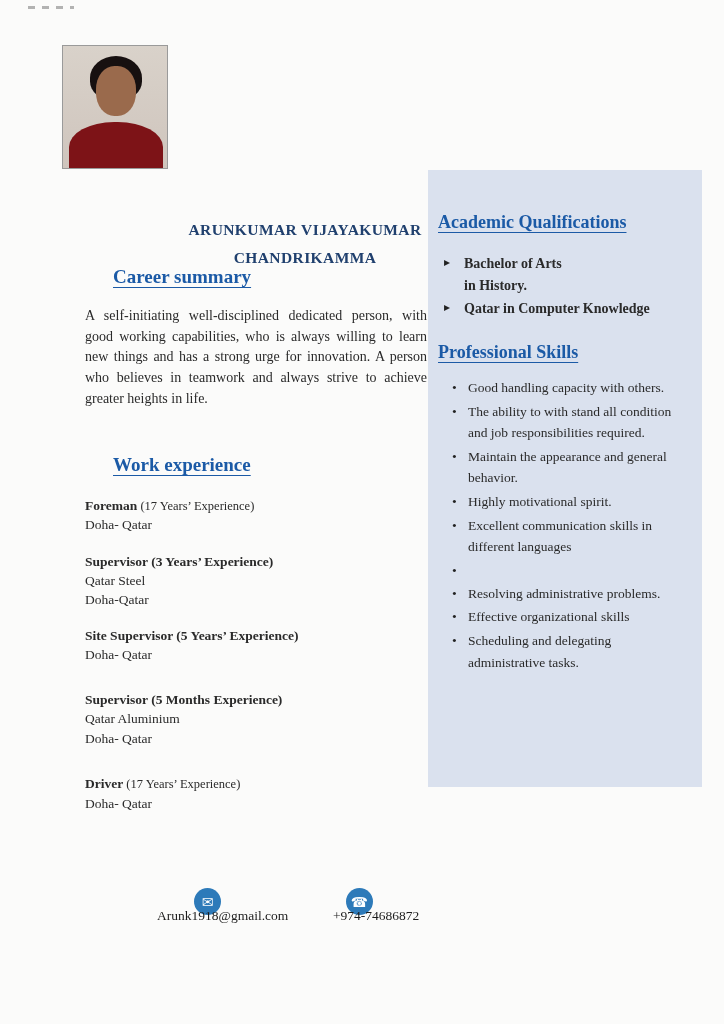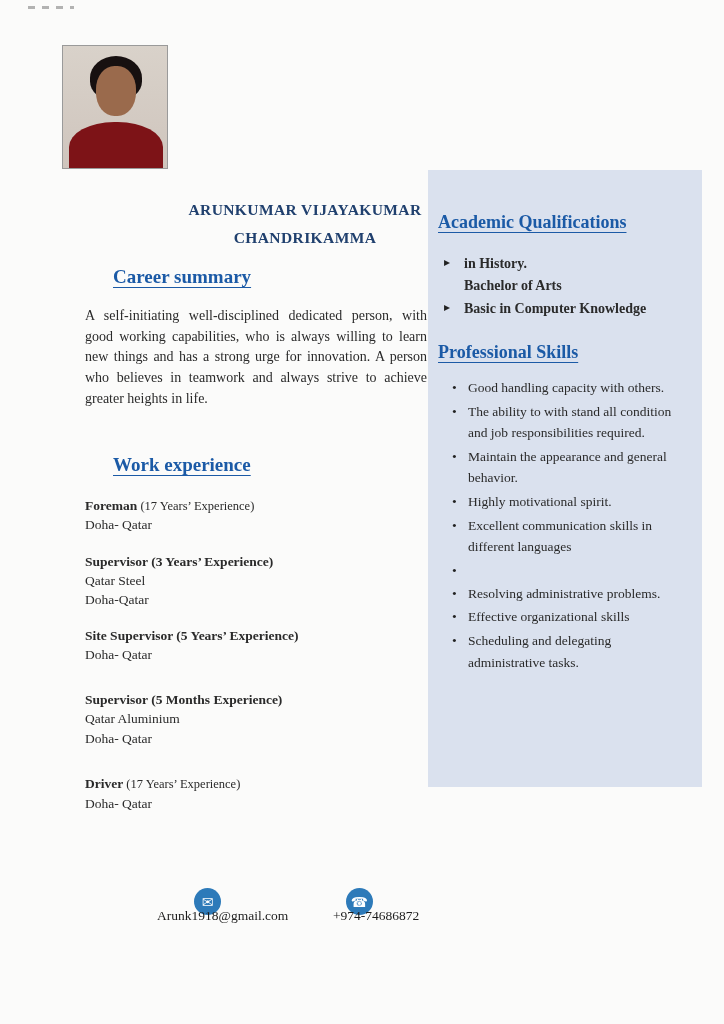--- a/index.html
+++ b/index.html
@@ -33,21 +33,21 @@
     position:absolute;left:62px;top:45px;width:106px;height:124px;
     background:linear-gradient(#d9d2ca,#cfc5bd);
     border:1px solid #9a9a9a;
     overflow:hidden;
   }
   .photo .hair{position:absolute;top:10px;left:27px;width:52px;height:44px;background:#171010;border-radius:50% 50% 42% 42%;}
   .photo .face{position:absolute;top:20px;left:33px;width:40px;height:50px;background:#9a6a4c;border-radius:46%;}
   .photo .shirt{position:absolute;bottom:-6px;left:6px;width:94px;height:52px;background:#7d1317;border-radius:48% 48% 0 0;}
   
   .name{
-    position:absolute;left:140px;top:196px;width:330px;
+    position:absolute;left:140px;top:216px;width:330px;
     text-align:center;font-weight:bold;font-size:15.5px;letter-spacing:.4px;
     color:var(--name);line-height:28px;
   }
   
   .left-col{position:absolute;left:85px;top:266px;width:342px;}
   .sec-heading{
     font-size:19px;font-weight:bold;color:var(--heading);
     text-decoration:underline;text-underline-offset:4px;
     margin:0 0 0 28px;
   }
@@ -159,26 +159,26 @@
 
     </div>
   </div>
 
   <aside class="right-panel">
     <h2 class="panel-heading">Academic Qualifications</h2>
 
     <ul class="arrow-list">
       <li>
         <span class="mk">▸</span>
+        <div>Bachelor of Arts</div>
         <div>in History.</div>
-        <div>Bachelor of Arts</div>
       </li>
       <li>
         <span class="mk">▸</span>
-        <div>Basic in Computer Knowledge</div>
+        <div>Qatar in Computer Knowledge</div>
       </li>
     </ul>
 
     <h2 class="panel-heading skills-heading">Professional Skills</h2>
 
     <ul class="skill-list">
       <li><span>Good handling capacity with others.</span></li>
       <li><span>The ability to with stand all condition and job responsibilities required.</span></li>
       <li><span>Maintain the appearance and general behavior.</span></li>
       <li><span>Highly motivational spirit.</span></li>

